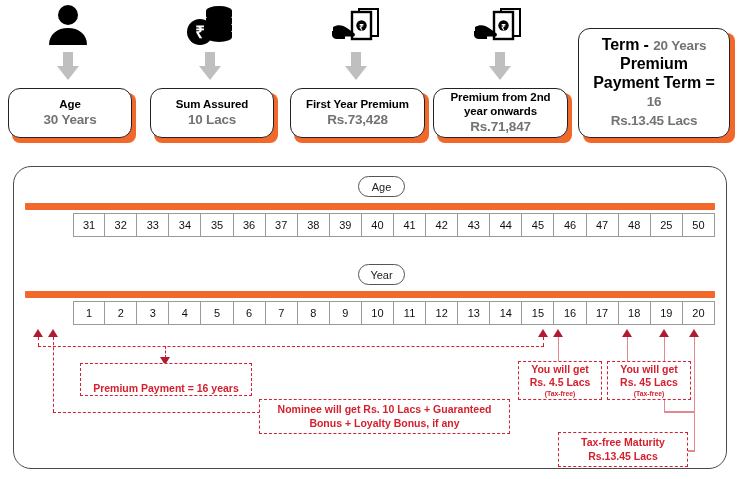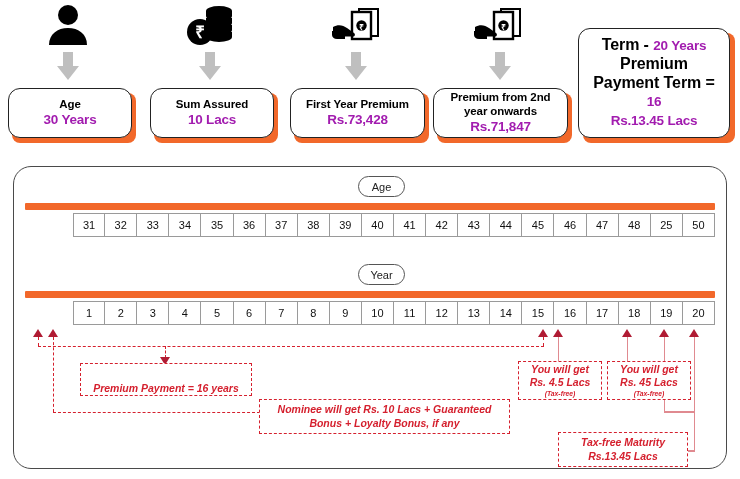--- a/index.html
+++ b/index.html
@@ -13,21 +13,21 @@
   .card{
     position:absolute;box-sizing:border-box;
     background:#ffffff;border:1.6px solid #222;border-radius:12px;
     display:flex;flex-direction:column;align-items:center;justify-content:center;
     text-align:center;line-height:1.18;z-index:2;
   }
   .card-shadow{
     position:absolute;background:#F2682A;border-radius:8px;z-index:1;
   }
   .card .lbl{color:#000;font-weight:bold;font-size:11.5px;letter-spacing:-.1px;}
-  .card .val{color:#a21caf;font-weight:bold;font-size:13.5px;letter-spacing:-.2px;}
+  .card .val{color:#737373;font-weight:bold;font-size:13.5px;letter-spacing:-.2px;}
   .card.big .lbl{font-size:16px;}
   .card.big .val{font-size:13.5px;}
   .inline-row{display:block;}
   .inline-row .lbl{display:inline;}
   .inline-row .val{display:inline;}
 
   
   .garrow{position:absolute;width:22px;height:28px;}
   .garrow .stem{position:absolute;left:6px;top:0;width:10px;height:15px;background:#BFBFBF;}
   .garrow .head{
@@ -61,21 +61,21 @@
     display:flex;align-items:center;justify-content:center;
     font-size:11px;color:#111;
   }
   .cell:first-child{border-left:1px solid #9a9a9a;margin-left:48px;}
 
   
   .callout{
     position:absolute;box-sizing:border-box;
     border:1.4px dashed #D5202E;background:#fff;
     display:flex;flex-direction:column;align-items:center;justify-content:center;
-    text-align:center;color:#D5202E;font-weight:bold;line-height:1.25;z-index:5;font-style:italic;
+    text-align:center;color:#D5202E;font-weight:bold;line-height:1.25;z-index:5;
   }
   .callout .t1{font-size:10.5px;}
   .callout .t2{font-size:10.5px;}
   .callout .tiny{font-size:6.8px;font-weight:bold;margin-top:1px;}
 
   
   .vline{position:absolute;width:1.6px;background:#E08A90;z-index:4;}
   .hline{position:absolute;height:1.6px;background:#E08A90;z-index:4;}
   .hdash{position:absolute;height:0;border-top:1.5px dashed #D5202E;z-index:4;}
   .vdash{position:absolute;width:0;border-left:1.5px dashed #D5202E;z-index:4;}

